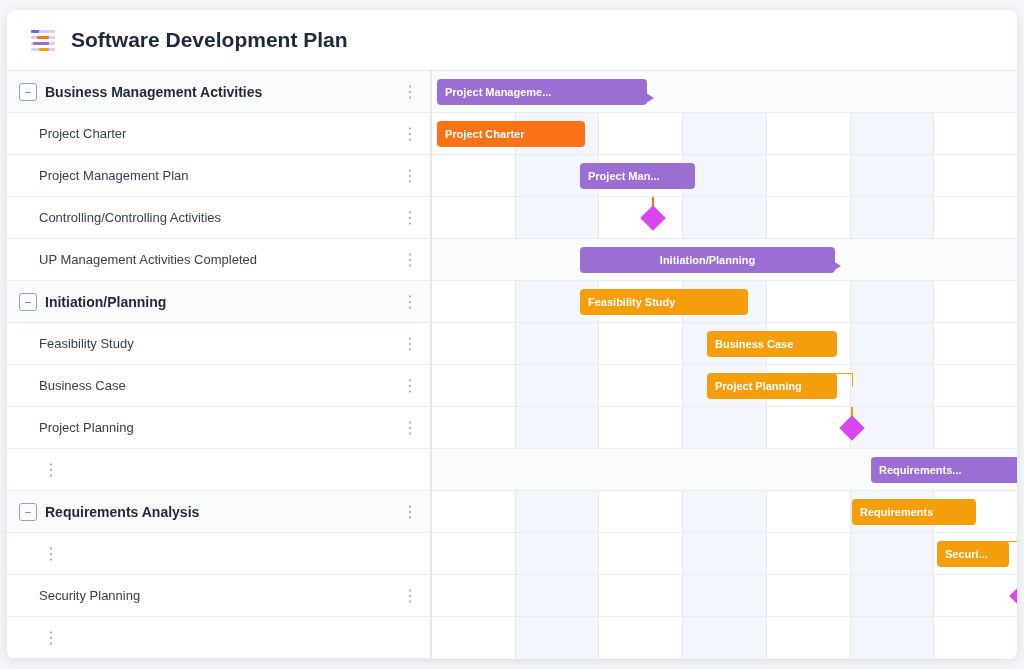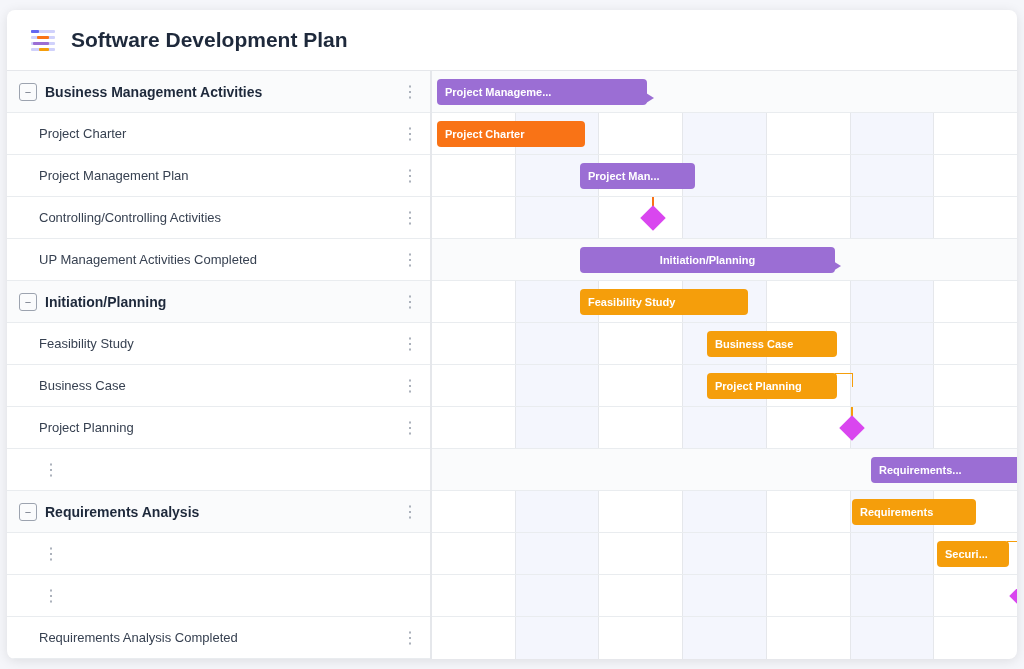--- a/index.html
+++ b/index.html
@@ -96,24 +96,24 @@
 
       <div class="task-row group-row">
         <div class="collapse-btn">−</div>
         <span class="task-label bold">Requirements Analysis</span>
         <span class="task-dots">⋮</span>
       </div>
       <div class="task-row sub-row">
         <span class="task-dots">⋮</span>
       </div>
       <div class="task-row sub-row">
-        <span class="task-dots">⋮</span>
-      </div>
-      <div class="task-row sub-row">
-        <span class="task-label">Requirements Analysis Completed</span>
+        <span class="task-label">Security Planning</span>
+        <span class="task-dots">⋮</span>
+      </div>
+      <div class="task-row sub-row">
         <span class="task-dots">⋮</span>
       </div>
     </div>
 
     <div class="chart-area" style="position:relative;">
 
       <div style="position:absolute;top:0;left:0;right:0;bottom:0;display:flex;pointer-events:none;">
         <div style="flex:1;border-right:1px solid #e5e7eb;"></div>
         <div style="flex:1;border-right:1px solid #e5e7eb;background:rgba(200,210,245,0.2);"></div>
         <div style="flex:1;border-right:1px solid #e5e7eb;"></div>

